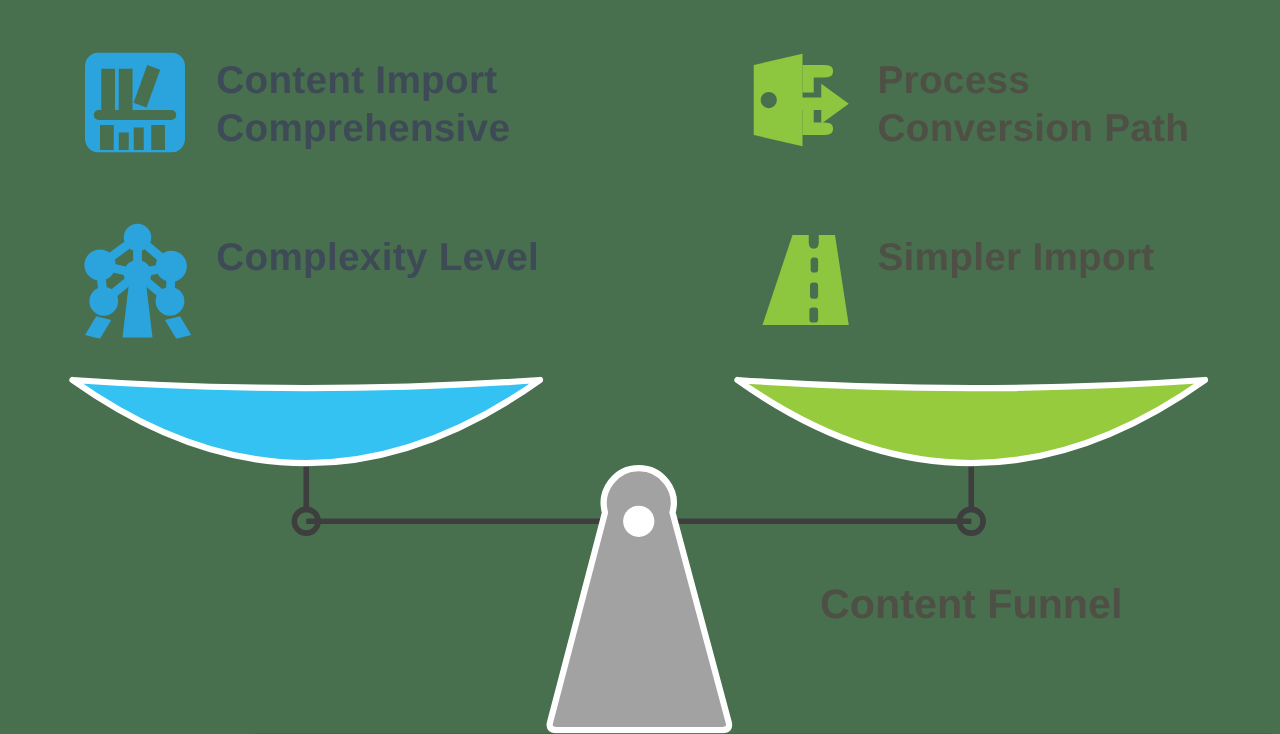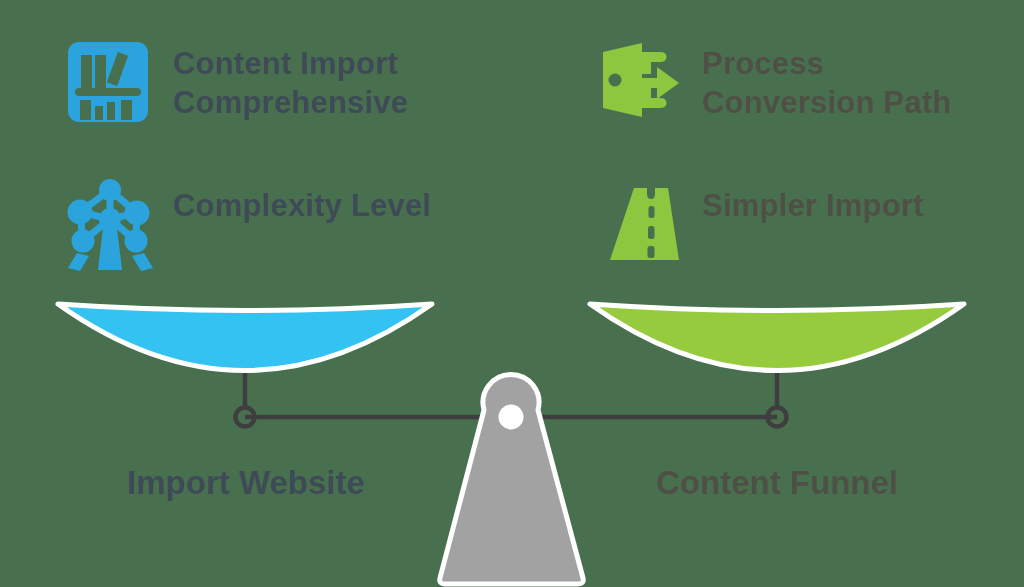--- a/index.html
+++ b/index.html
@@ -112,16 +112,15 @@
     <path d="M58 304 Q245 317 432 304 Q245 437 58 304 Z" fill="var(--blue-pan)" stroke="var(--stroke-white)" stroke-width="5" stroke-linejoin="round"></path>
     <path d="M590 304 Q777 317 964 304 Q777 437 590 304 Z" fill="var(--green-pan)" stroke="var(--stroke-white)" stroke-width="5" stroke-linejoin="round"></path>
 
     <circle cx="245" cy="417" r="9.5" fill="none" stroke="var(--beam-dark)" stroke-width="4.5"></circle>
     <circle cx="777" cy="417" r="9.5" fill="none" stroke="var(--beam-dark)" stroke-width="4.5"></circle>
 
     <path d="M484 410 A28 28 0 1 1 538 410 L583 578 Q584.5 584 578 584 L445 584 Q438.5 584 440 578 Z" fill="var(--fulcrum-gray)" stroke="var(--stroke-white)" stroke-width="5" stroke-linejoin="round"></path>
     <circle cx="511" cy="417" r="12.5" fill="var(--stroke-white)"></circle>
   </svg>
 
-  <div class="pan-label left">Import Website</div>
   <div class="pan-label right">Content Funnel</div>
 
 </div>
 
 </body></html>

